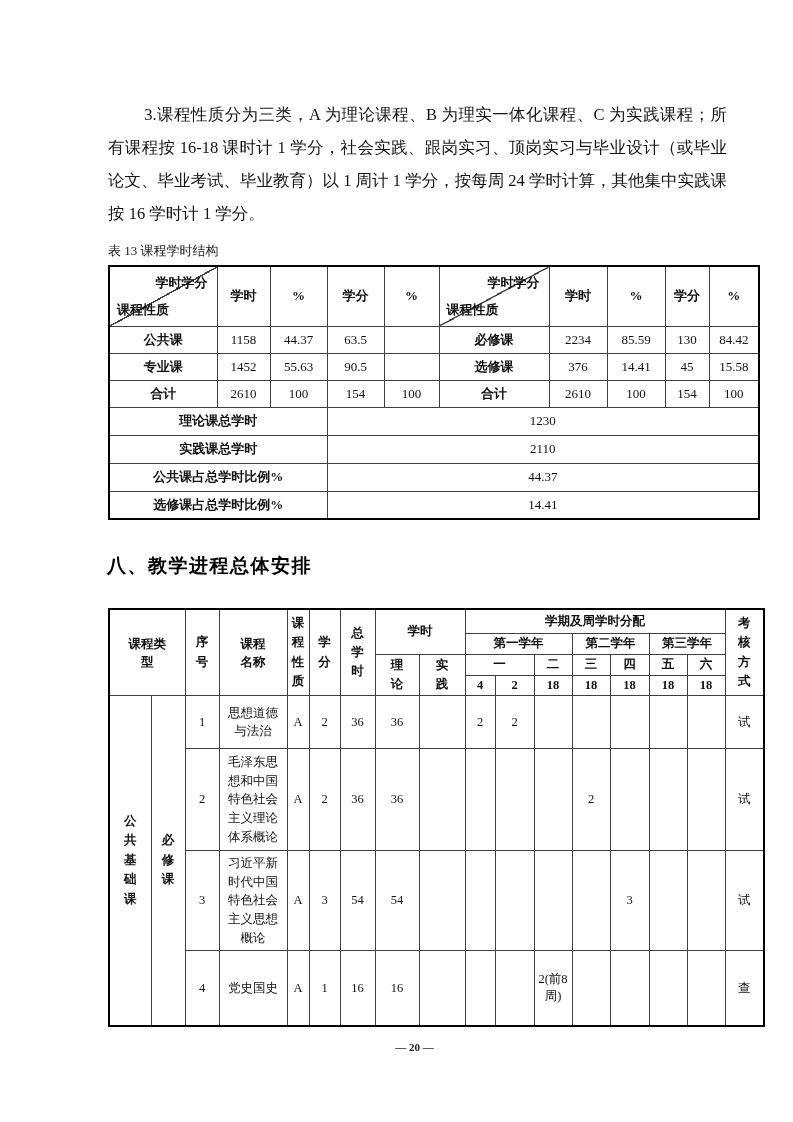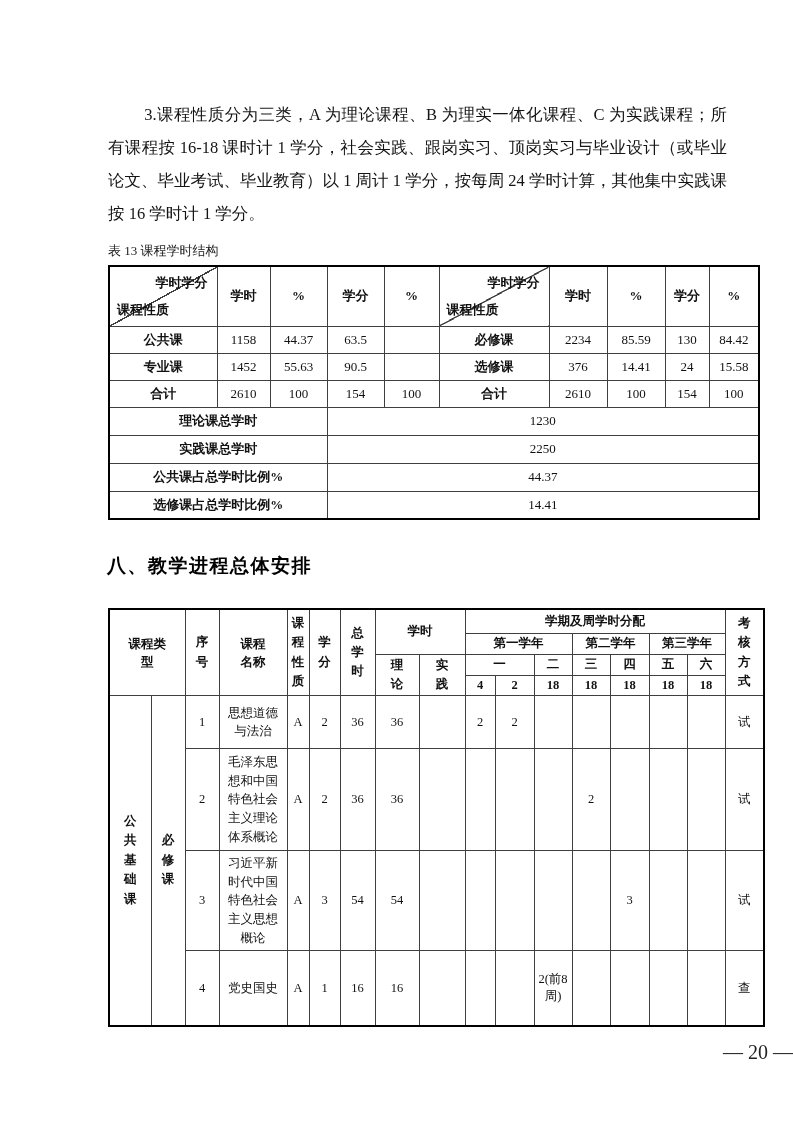--- a/index.html
+++ b/index.html
@@ -53,21 +53,21 @@
   .t2 tr.ha { height:24px; } .t2 tr.hb { height:21px; }
   .t2 tr.hc { height:21px; } .t2 tr.hd2 { height:19px; }
   .t2 tr.r0 { height:53px; } .t2 tr.r1 { height:102px; }
   .t2 tr.r2 { height:100px; } .t2 tr.r3 { height:75px; }
   .st1 { display:inline-block; width:1.15em; word-break:break-all; line-height:1.55; vertical-align:middle; }
   .st2 { display:inline-block; width:2.25em; word-break:break-all; line-height:1.45; vertical-align:middle; }
   .st3 { display:inline-block; width:3.35em; word-break:break-all; line-height:1.45; vertical-align:middle; }
   .cname { display:inline-block; width:4.2em; word-break:break-all; line-height:1.5; vertical-align:middle; }
   .grp { font-weight:bold; }
   
-  .footer { margin-top:14px; width:100%; text-align:right; font-size:20px; color:#222; }
+  .footer { margin-top:14px; width:100%; text-align:center; font-size:11px; color:#222;font-weight:bold; }
 </style>
 </head>
 <body>
 
 <div class="page">
 
   <p class="para">3.课程性质分为三类，A 为理论课程、B 为理实一体化课程、C 为实践课程；所有课程按 16-18 课时计 1 学分，社会实践、跟岗实习、顶岗实习与毕业设计（或毕业论文、毕业考试、毕业教育）以 1 周计 1 学分，按每周 24 学时计算，其他集中实践课按 16 学时计 1 学分。</p>
 
   <div class="caption">表 13  课程学时结构</div>
 
@@ -117,42 +117,42 @@
     </tr>
     <tr class="dr">
       <td class="lbl">专业课</td>
       <td>1452</td>
       <td>55.63</td>
       <td>90.5</td>
       <td></td>
       <td class="lbl">选修课</td>
       <td>376</td>
       <td>14.41</td>
-      <td>24</td>
+      <td>45</td>
       <td>15.58</td>
     </tr>
     <tr class="dr">
       <td class="lbl">合计</td>
       <td>2610</td>
       <td>100</td>
       <td>154</td>
       <td>100</td>
       <td class="lbl">合计</td>
       <td>2610</td>
       <td>100</td>
       <td>154</td>
       <td>100</td>
     </tr>
     <tr class="sr">
       <td class="lbl" colspan="3">理论课总学时</td>
       <td colspan="7">1230</td>
     </tr>
     <tr class="sr">
       <td class="lbl" colspan="3">实践课总学时</td>
-      <td colspan="7">2250</td>
+      <td colspan="7">2110</td>
     </tr>
     <tr class="sr">
       <td class="lbl" colspan="3">公共课占总学时比例%</td>
       <td colspan="7">44.37</td>
     </tr>
     <tr class="sr">
       <td class="lbl" colspan="3">选修课占总学时比例%</td>
       <td colspan="7">14.41</td>
     </tr>
   </tbody>

